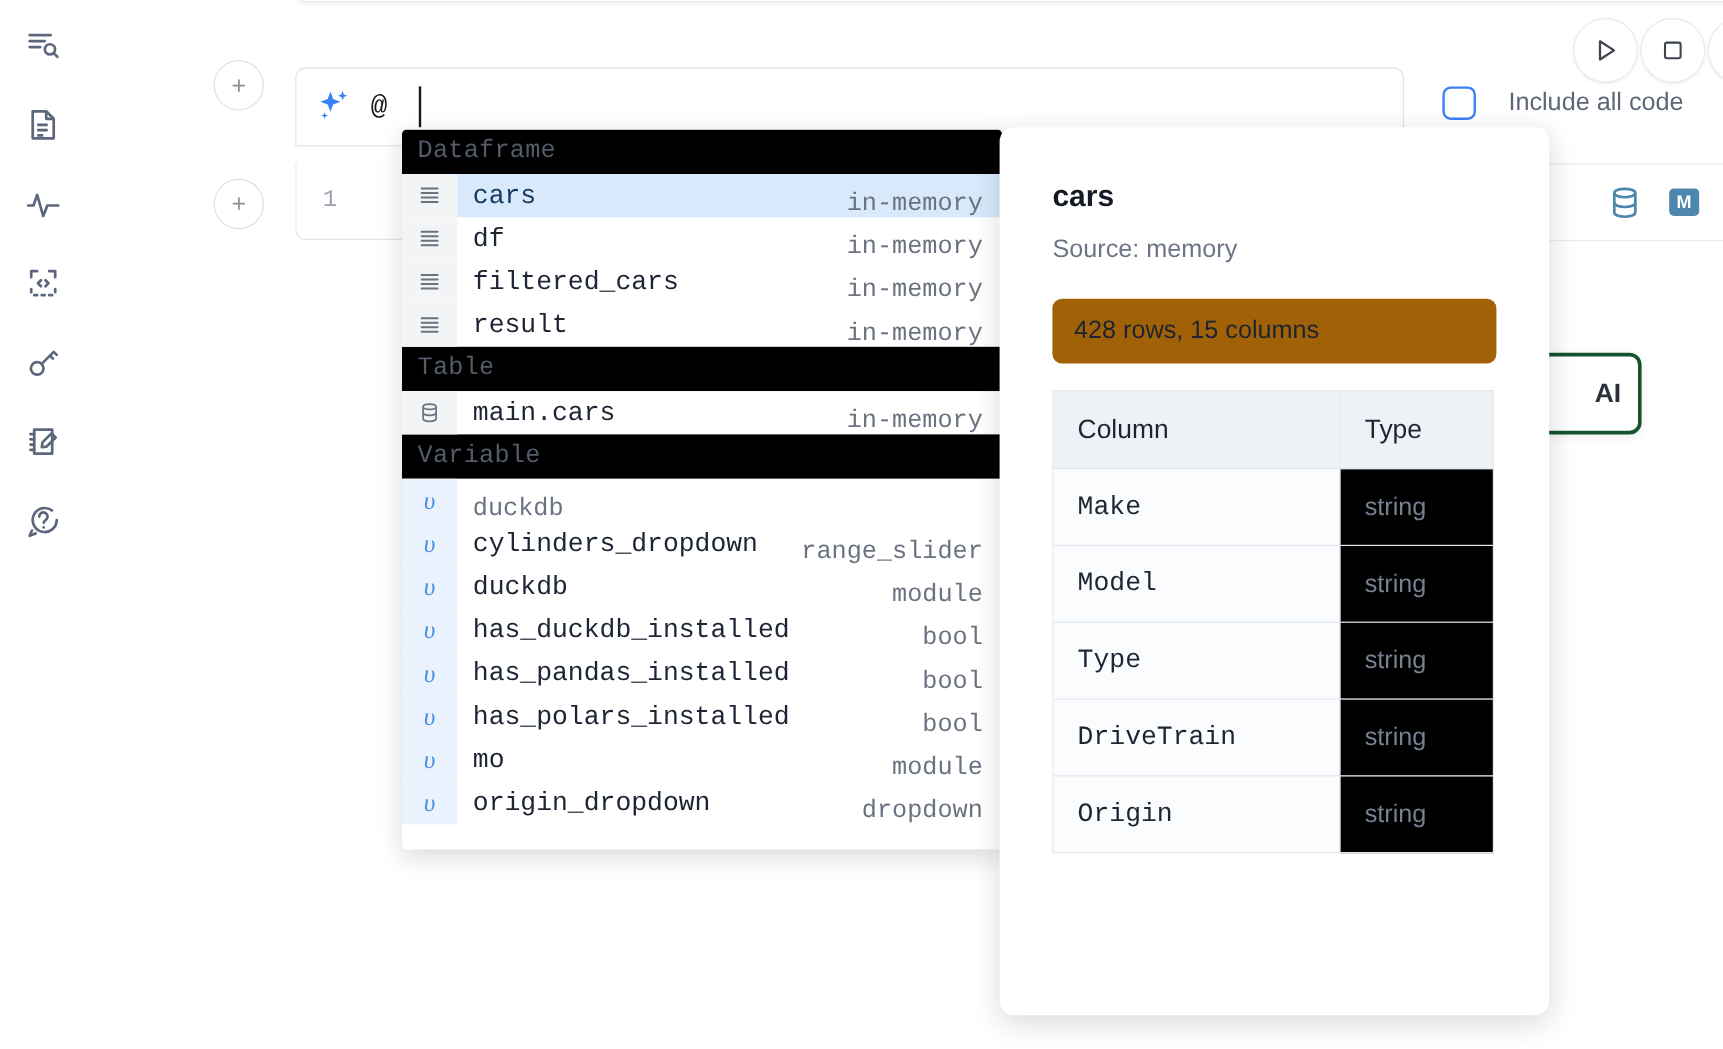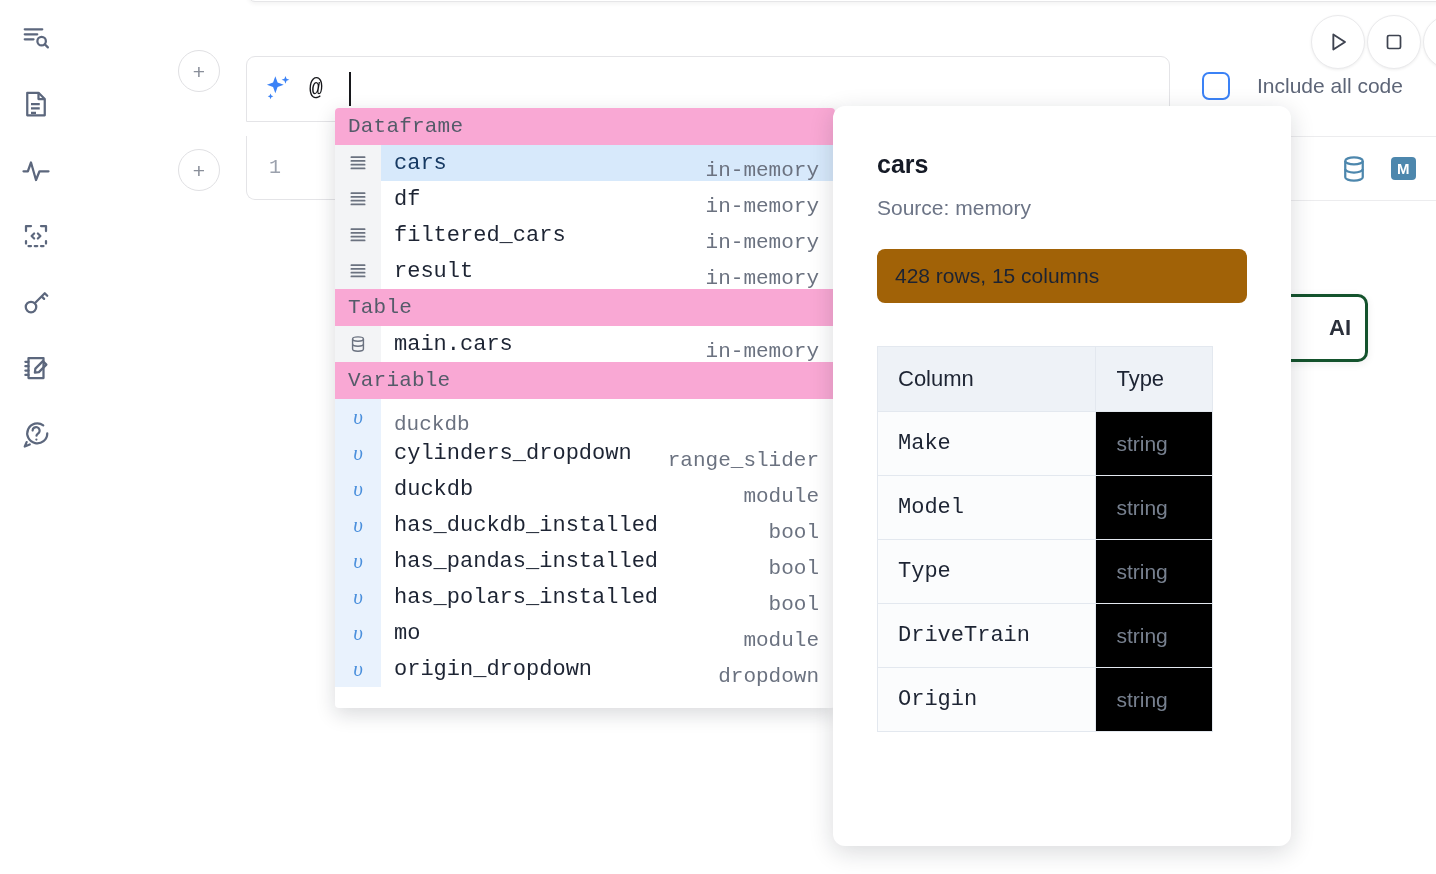--- a/index.html
+++ b/index.html
@@ -122,21 +122,21 @@
 
   
   .ac {
     position: absolute; left: 335px; top: 108px; width: 500px; height: 600px;
     background: #fff; border-radius: 4px;
     box-shadow: 0 6px 20px rgba(20,24,40,.16);
     overflow: hidden; z-index: 20;
     font-family: "Liberation Mono", monospace;
   }
   .ac-group {
-    background: #f9a8d4; color: #545b69; font-size: 21px;
+    background: #000000; color: #545b69; font-size: 21px;
     padding: 7px 0 7px 13px; letter-spacing: .2px;
   }
   .ac-row {
     display: flex; align-items: center; height: 36px; cursor: pointer;
     background: #fff;
   }
   .ac-row.sel .ac-name-wrap { background: #d7e9fb; }
   .ac-ic {
     width: 46px; min-width: 46px; height: 36px; background: #f3f4f6;
     display: flex; align-items: center; justify-content: center;
@@ -159,21 +159,21 @@
     background: #fff; border-radius: 12px;
     box-shadow: 0 6px 24px rgba(20,24,40,.16);
     padding: 44px 44px 0 44px; z-index: 30; overflow: hidden;
   }
   .d-title { font-size: 25px; font-weight: 700; color: #151a26; }
   .d-source { font-size: 21px; color: #6c7486; margin-top: 17px; }
   .d-chip {
     margin-top: 29px; background: #a16207; border-radius: 8px;
     padding: 15px 18px; font-size: 21px; color: #1c2333;
   }
-  .d-table { margin-top: 43px; width: 336px; border-collapse: collapse; }
+  .d-table { margin-top: 22px; width: 368px; border-collapse: collapse; }
   .d-table th, .d-table td {
     border: 1px solid #e3e8ef; text-align: left; padding: 19px 20px;
   }
   .d-table th { background: #eef2f7; font-size: 22px; font-weight: 400; color: #1d2433; }
   .d-table td.c-col {
     font-family: "Liberation Mono", monospace; font-size: 22px; color: #1d2433;
     background: #fbfcfd;
   }
   .d-table td.c-type { font-size: 21px; color: #77808f; background: #000000; }
 </style>

